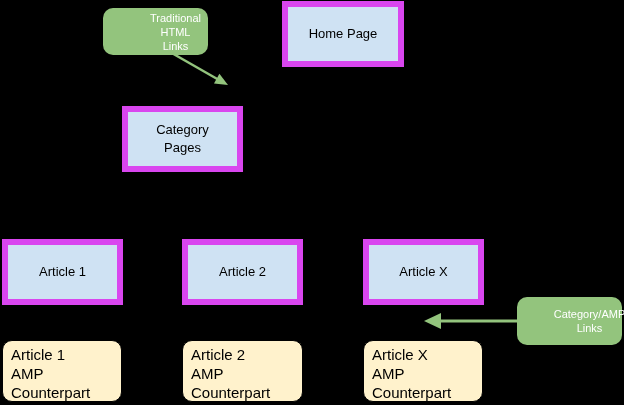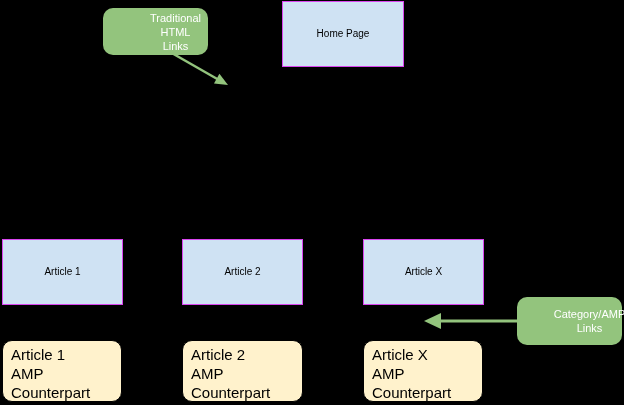--- a/index.html
+++ b/index.html
@@ -15,26 +15,26 @@
     background: var(--background, #000);
   }
   .box {
     position: absolute;
     box-sizing: border-box;
     white-space: pre-line;
     color: var(--box-text, #000);
   }
   .page-box {
     background: var(--page-box, #cfe2f3);
-    border: 1px solid #d946ef;
+    border: 6px solid #d946ef;
     display: flex;
     align-items: center;
     justify-content: center;
     text-align: center;
-    font-size: 10px;
+    font-size: 13px;
     line-height: 18px;
   }
   .amp-box {
     background: var(--amp-box, #fff2cc);
     border: 1px solid #000;
     border-radius: 10px;
     font-size: 15px;
     line-height: 19px;
     padding: 4px 8px;
     text-align: left;
@@ -57,20 +57,22 @@
     pointer-events: none;
   }
 </style>
 </head>
 <body>
 
 <div class="canvas">
 
   <div class="box page-box" style="left:282px; top:1px; width:122px; height:66px;">Home Page</div>
 
+  <div class="box page-box" style="left:122px; top:106px; width:121px; height:66px;">Category
+Pages</div>
 
 
 
   <div class="box page-box" style="left:2px; top:239px; width:121px; height:66px;">Article 1</div>
 
   <div class="box page-box" style="left:182px; top:239px; width:121px; height:66px;">Article 2</div>
 
   <div class="box page-box" style="left:363px; top:239px; width:121px; height:66px;">Article X</div>
 
   <div class="box amp-box" style="left:2px; top:340px; width:120px; height:62px;">Article 1

